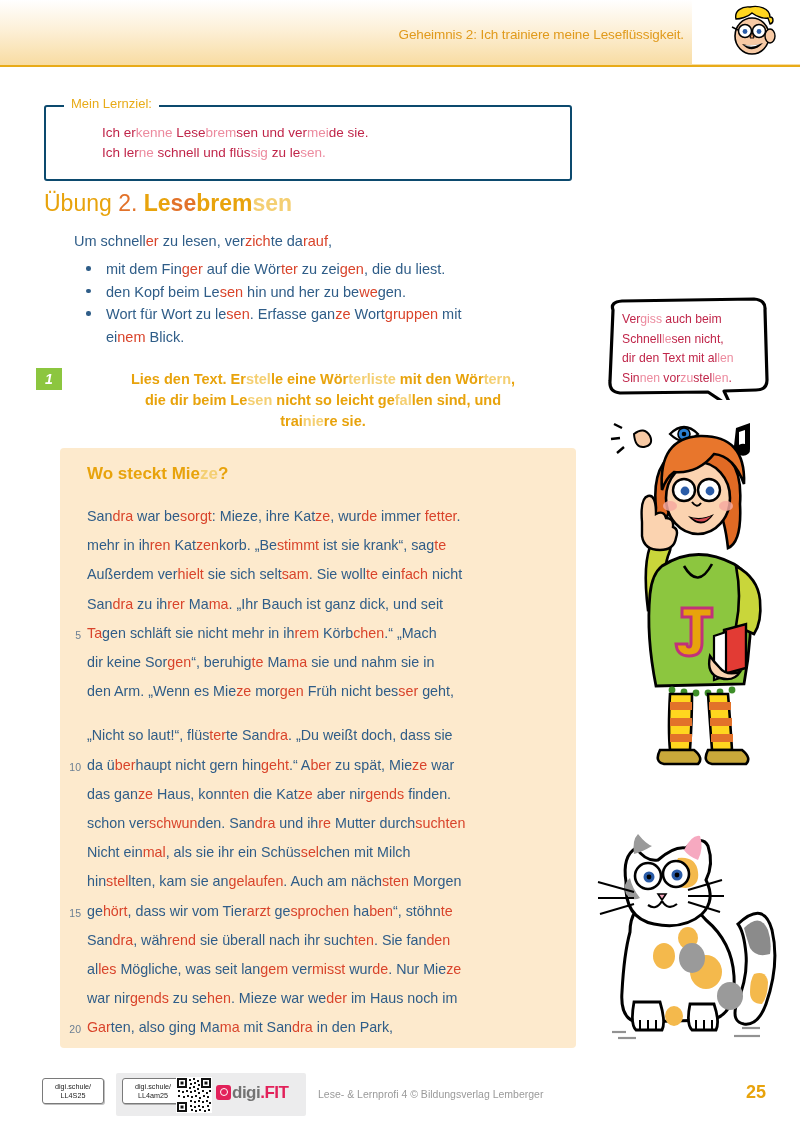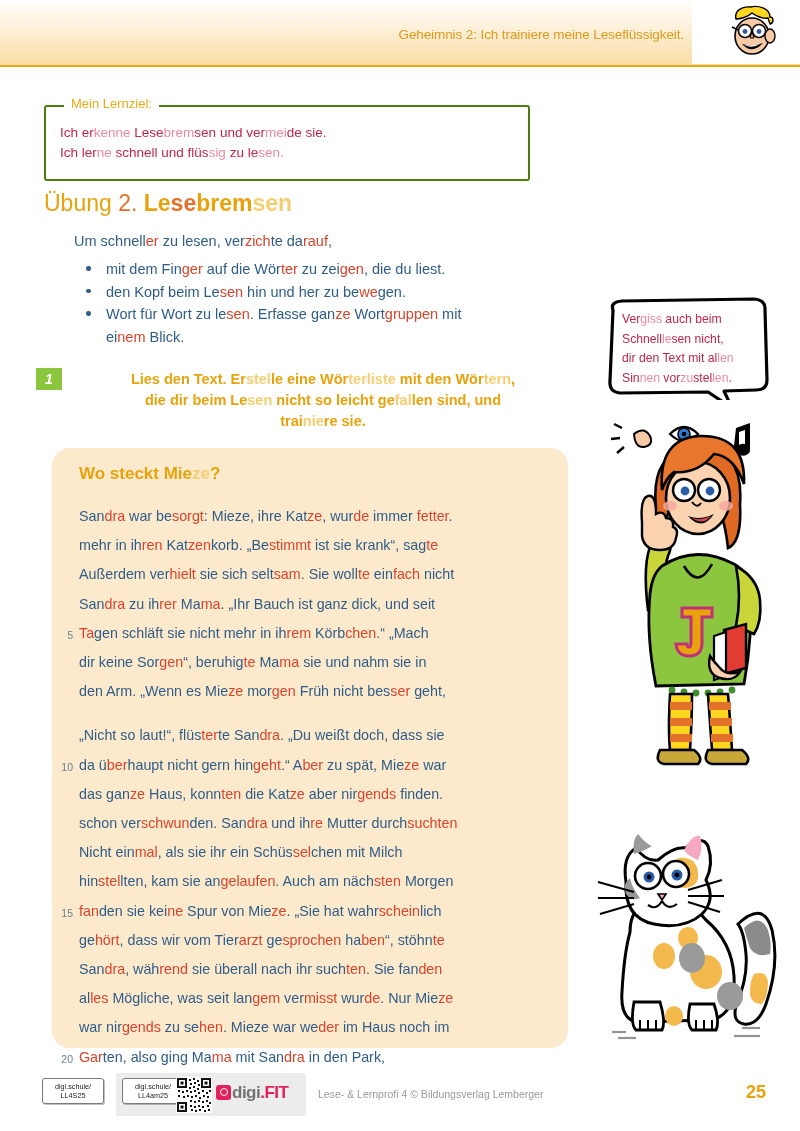--- a/index.html
+++ b/index.html
@@ -24,21 +24,21 @@
     letter-spacing:-0.1px;
   }
   .header-mascot-plate{
     position:absolute;right:0;top:0;width:108px;height:64px;background:#ffffff;
   }
   .mascot{position:absolute;right:12px;top:3px;width:70px;height:60px;}
 
   
   .goal-box{
     position:absolute;left:44px;top:105px;width:482px;height:72px;
-    border:2px solid #4d7c0f;border-radius:3px;background:#fff;
+    border:2px solid #0c4a6e;border-radius:3px;background:#fff;padding-left:42px;
   }
   .goal-legend{
     position:absolute;left:18px;top:-11px;background:#fff;padding:0 7px;
     font-size:13px;color:#e8ab18;white-space:nowrap;
   }
   .goal-lines{padding:16px 0 0 14px;}
   .goal-line{font-size:13.5px;line-height:20px;white-space:nowrap;}
 
   
   .ex-heading{
@@ -67,22 +67,22 @@
     background:#8cc63f;color:#ffffff;font-style:italic;font-weight:bold;
     font-size:14px;text-align:center;line-height:22px;
   }
   .task-text{
     position:absolute;left:88px;top:369px;width:470px;
     font-size:14.5px;line-height:21px;font-weight:bold;text-align:center;
   }
 
   
   .read-box{
-    position:absolute;left:52px;top:448px;width:516px;height:600px;
-    background:#fdeacd;border-radius:18px;
+    position:absolute;left:60px;top:448px;width:516px;height:600px;
+    background:#fdeacd;border-radius:4px;
   }
   .read-title{
     position:absolute;left:27px;top:16px;
     font-size:17px;font-weight:bold;white-space:nowrap;
   }
   .read-body{
     position:absolute;left:27px;top:54px;width:470px;
     font-size:14.3px;line-height:29.2px;
   }
   .tline{position:relative;white-space:nowrap;}
@@ -218,21 +218,21 @@
         <div class="tline"><span><span class="b">den Arm. „Wenn es Mie</span><span class="r">ze</span><span class="b"> mor</span><span class="r">gen</span><span class="b"> Früh nicht bes</span><span class="r">ser</span><span class="b"> geht,</span></span></div>
       </div>
     <div class="para-gap"></div>
     <div>
         <div class="tline"><span><span class="b">„Nicht so laut!“, flüs</span><span class="r">ter</span><span class="b">te San</span><span class="r">dra</span><span class="b">. „Du weißt doch, dass sie</span></span></div>
         <div class="tline"><span class="lnum">10</span><span><span class="b">da ü</span><span class="r">ber</span><span class="b">haupt nicht gern hin</span><span class="r">geht</span><span class="b">.“ A</span><span class="r">ber</span><span class="b"> zu spät, Mie</span><span class="r">ze</span><span class="b"> war</span></span></div>
         <div class="tline"><span><span class="b">das gan</span><span class="r">ze</span><span class="b"> Haus, konn</span><span class="r">ten</span><span class="b"> die Kat</span><span class="r">ze</span><span class="b"> aber nir</span><span class="r">gends</span><span class="b"> finden.</span></span></div>
         <div class="tline"><span><span class="b">schon ver</span><span class="r">schwun</span><span class="b">den. San</span><span class="r">dra</span><span class="b"> und ih</span><span class="r">re</span><span class="b"> Mutter durch</span><span class="r">suchten</span></span></div>
         <div class="tline"><span><span class="b">Nicht ein</span><span class="r">mal</span><span class="b">, als sie ihr ein Schüs</span><span class="r">sel</span><span class="b">chen mit Milch</span></span></div>
         <div class="tline"><span><span class="b">hin</span><span class="r">stel</span><span class="b">lten, kam sie an</span><span class="r">gelaufen</span><span class="b">. Auch am näch</span><span class="r">sten</span><span class="b"> Morgen</span></span></div>
-        <div class="tline"><span class="lnum">15</span><span><span class="r">fan</span><span class="b">den sie kei</span><span class="r">ne</span><span class="b"> Spur von Mie</span><span class="r">ze</span><span class="b">. „Sie hat wahr</span><span class="r">schein</span><span class="b">lich</span></span></div>
+        <div class="tline"><span class="lnum">15</span></div>
         <div class="tline"><span><span class="b">ge</span><span class="r">hört</span><span class="b">, dass wir vom Tier</span><span class="r">arzt</span><span class="b"> ge</span><span class="r">sprochen</span><span class="b"> ha</span><span class="r">ben</span><span class="b">“, stöhn</span><span class="r">te</span></span></div>
         <div class="tline"><span><span class="b">San</span><span class="r">dra</span><span class="b">, wäh</span><span class="r">rend</span><span class="b"> sie überall nach ihr such</span><span class="r">ten</span><span class="b">. Sie fan</span><span class="r">den</span></span></div>
         <div class="tline"><span><span class="b">al</span><span class="r">les</span><span class="b"> Mögliche, was seit lan</span><span class="r">gem</span><span class="b"> ver</span><span class="r">misst</span><span class="b"> wur</span><span class="r">de</span><span class="b">. Nur Mie</span><span class="r">ze</span></span></div>
         <div class="tline"><span><span class="b">war nir</span><span class="r">gends</span><span class="b"> zu se</span><span class="r">hen</span><span class="b">. Mieze war we</span><span class="r">der</span><span class="b"> im Haus noch im</span></span></div>
         <div class="tline"><span class="lnum">20</span><span><span class="r">Gar</span><span class="b">ten, also ging Ma</span><span class="r">ma</span><span class="b"> mit San</span><span class="r">dra</span><span class="b"> in den Park,</span></span></div>
       </div>
   </div>
 </div>
 
 <div class="bubble">

